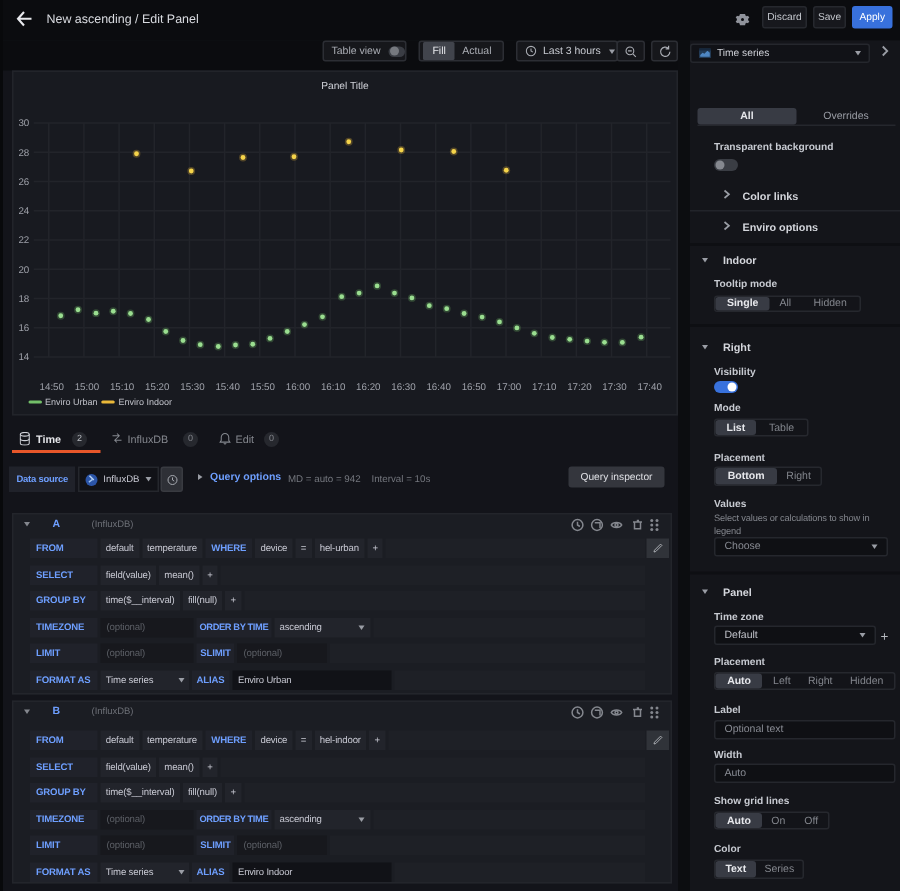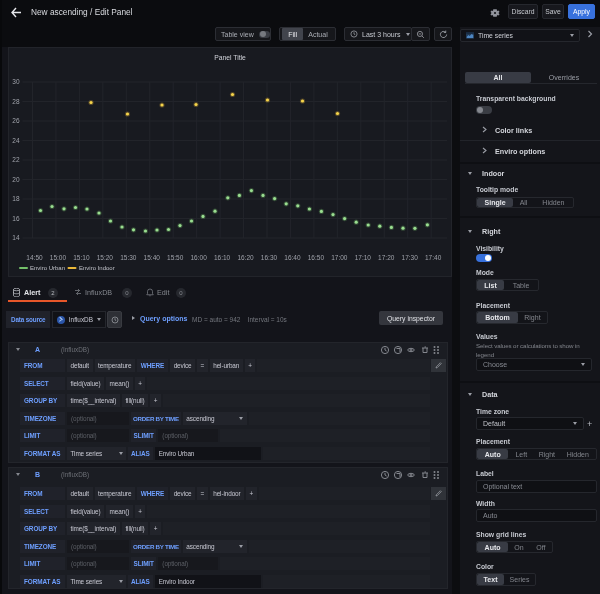--- a/index.html
+++ b/index.html
@@ -232,21 +232,21 @@
       <text x="70" y="222.3" font-size="6" fill="#c0c2c9">Enviro Indoor</text>
     </svg>
 </div>
 
 <div id="tabsrow">
   <svg class="abs" style="left:13px;top:5px" width="7" height="9" viewBox="0 0 14 18">
       <ellipse cx="7" cy="3" rx="6" ry="2.5" fill="none" stroke="#d0d2d9" stroke-width="1.4"></ellipse>
       <path d="M1 3v12c0 1.4 2.7 2.5 6 2.5s6-1.1 6-2.5V3" fill="none" stroke="#d0d2d9" stroke-width="1.4"></path>
       <path d="M1 9c0 1.4 2.7 2.5 6 2.5s6-1.1 6-2.5" fill="none" stroke="#d0d2d9" stroke-width="1.4"></path>
     </svg>
-  <div class="abs" style="left:24px;top:5px;font-size:7.2px;font-weight:bold;color:#e4e5e9">Alert</div>
+  <div class="abs" style="left:24px;top:5px;font-size:7.2px;font-weight:bold;color:#e4e5e9">Time</div>
   <div class="abs" style="left:48px;top:4.5px;width:10px;height:10px;border-radius:5px;background:#26282e;color:#b7bac0;font-size:6px;text-align:center;line-height:10px">2</div>
   <svg class="abs" style="left:74px;top:5px" width="8" height="8" viewBox="0 0 16 16">
       <path d="M2 5h9M8 2l3 3-3 3M14 11H5M8 8l-3 3 3 3" fill="none" stroke="#84878e" stroke-width="1.4"></path>
     </svg>
   <div class="abs" style="left:85px;top:5px;font-size:7.2px;color:#84878e">InfluxDB</div>
   <div class="abs" style="left:122px;top:4.5px;width:10px;height:10px;border-radius:5px;background:#26282e;color:#84878e;font-size:6px;text-align:center;line-height:10px">0</div>
   <svg class="abs" style="left:146px;top:5px" width="8" height="9" viewBox="0 0 16 18">
       <path d="M8 2a5 5 0 00-5 5v4l-1.5 2.5h13L13 11V7a5 5 0 00-5-5zM6.5 15a1.6 1.6 0 003 0" fill="none" stroke="#84878e" stroke-width="1.4"></path>
     </svg>
   <div class="abs" style="left:157px;top:5px;font-size:7.2px;color:#84878e">Edit</div>
@@ -494,21 +494,21 @@
     <div class="slabel" style="left:16px;top:275px">Placement</div>
     <div class="radio" style="left:16px;top:284px;width:72px;height:13px">
       <div class="on" style="width:42px">Bottom</div>
       <div style="width:30px">Right</div>
     </div>
     <div class="slabel" style="left:16px;top:306px">Values</div>
     <div class="abs" style="left:16px;top:315px;font-size:6.2px;letter-spacing:-0.1px;color:#83868d;width:114px;line-height:1.45">Select values or calculations to show in legend</div>
     <div class="sel" style="left:16px;top:331px;width:116px;height:13px;justify-content:space-between">Choose<span class="caret"></span></div>
     <div class="sdivider" style="top:354px;height:2px;background:#0e0f13"></div>
     <span class="caret" style="position:absolute;left:8px;top:366px"></span>
-    <div class="sheader" style="left:22px;top:363px">Data</div>
+    <div class="sheader" style="left:22px;top:363px">Panel</div>
     <div class="slabel" style="left:16px;top:381px">Time zone</div>
     <div class="sel" style="left:16px;top:390px;width:108px;height:13px;justify-content:space-between;color:#c0c2c9">Default<span class="caret"></span></div>
     <div class="abs" style="left:127px;top:392px;font-size:9px;color:#b7bac0">+</div>
     <div class="slabel" style="left:16px;top:411px">Placement</div>
     <div class="radio" style="left:16px;top:421px;width:121px;height:12px">
       <div class="on" style="width:32px">Auto</div>
       <div style="width:26px">Left</div>
       <div style="width:26px">Right</div>
       <div style="width:37px">Hidden</div>
     </div>

